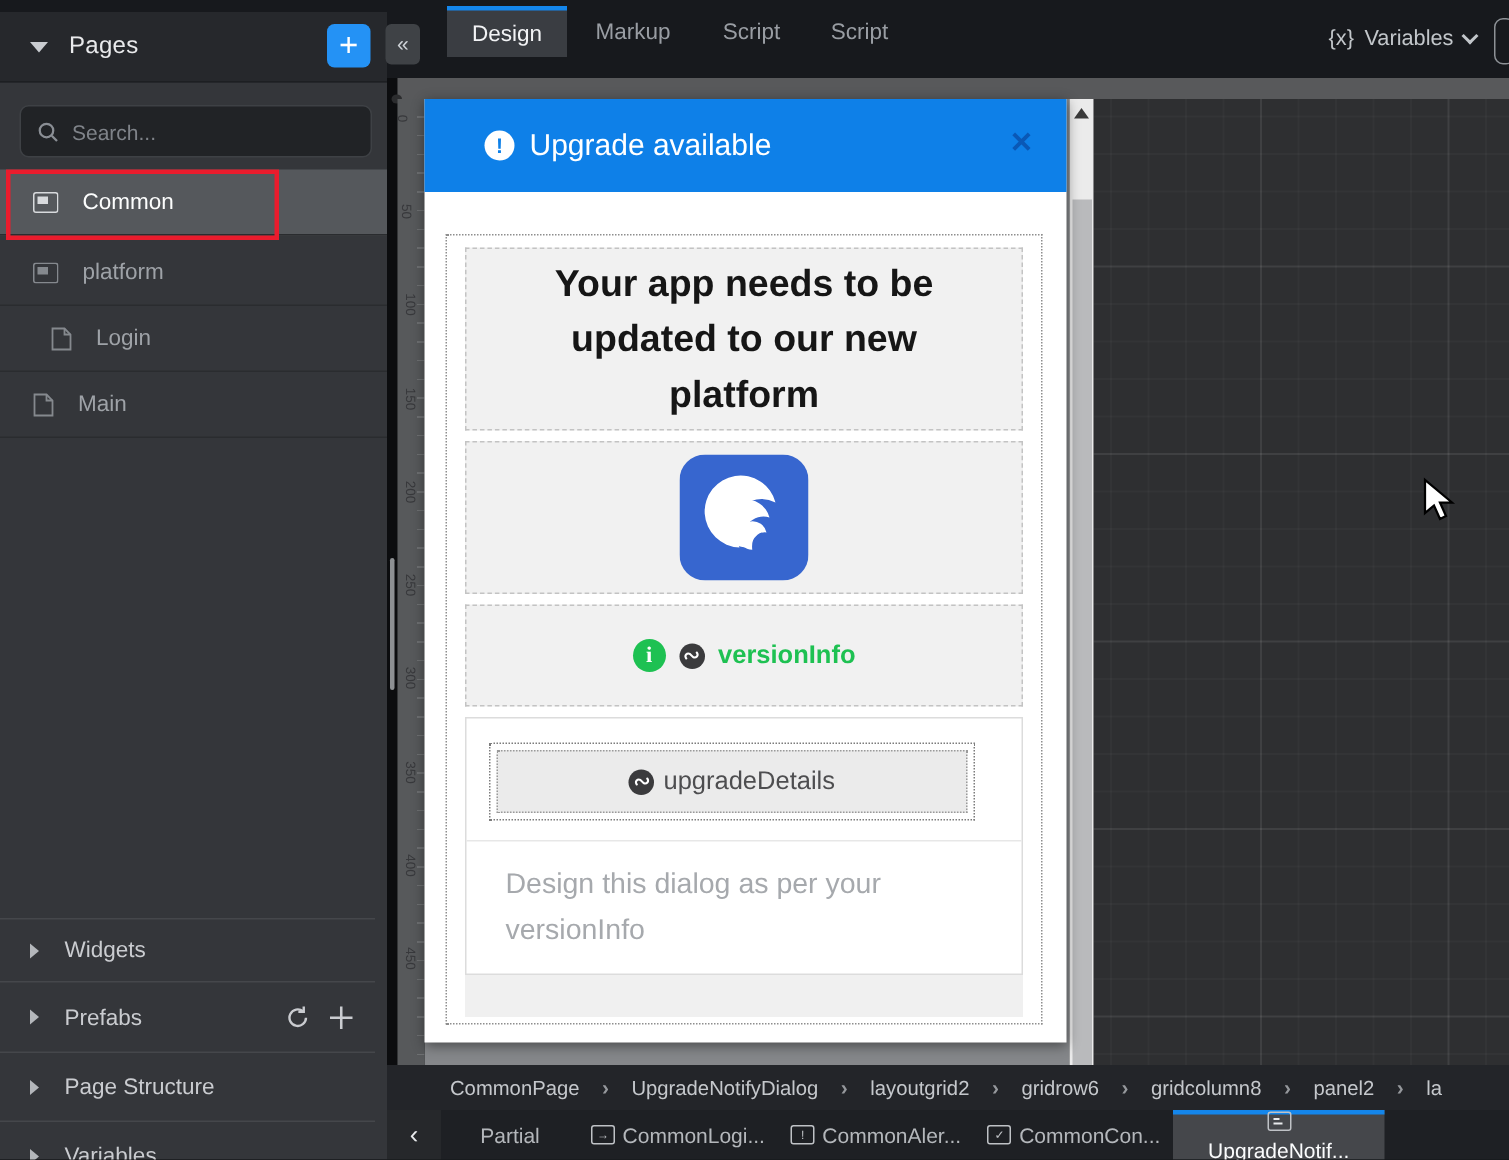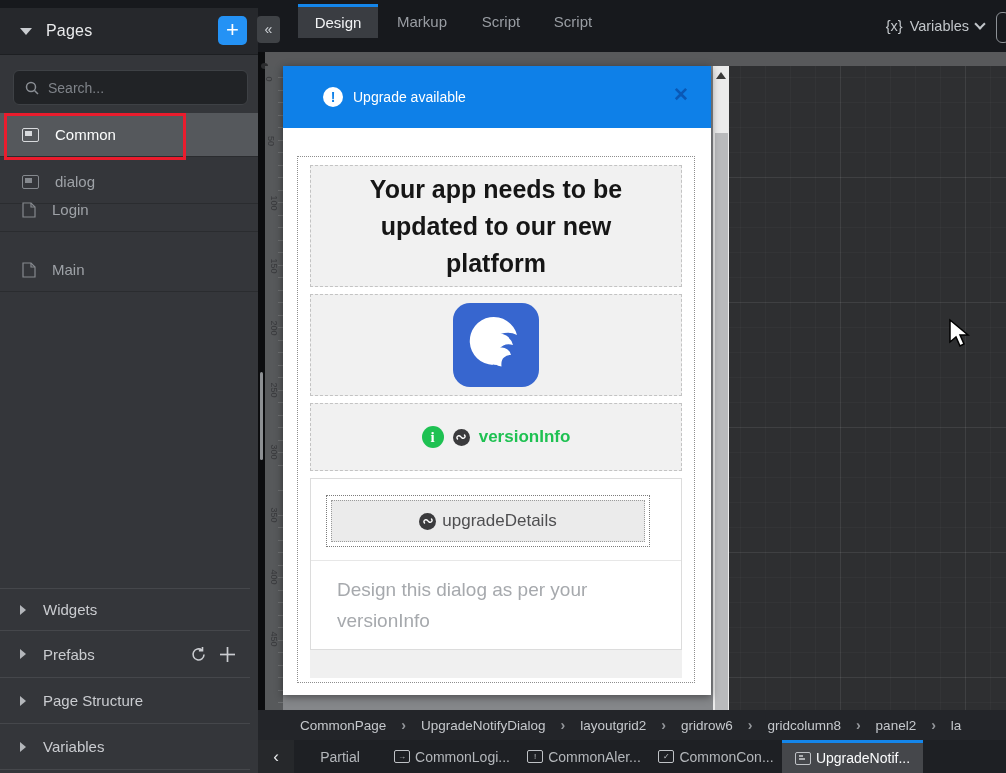--- a/index.html
+++ b/index.html
@@ -23,21 +23,21 @@
   #search-input { background:transparent; border:none; outline:none; color:#fca5a5; font-size:14px;
                   margin-left:9px; width:180px; font-family:"Liberation Sans",sans-serif; }
   #search-input::placeholder { color:#7f8389; }
   .page-item { position:absolute; left:0; width:258px; height:44px; display:flex; align-items:center;
                border-bottom:1px solid #2a2c2f; color:#9ea2a7; font-size:15px; }
   .page-item.sel { background:#55585c; color:#fcfdfd; }
   .pi-icon { margin-left:22px; margin-right:16px; display:flex; }
   #highlight-annotation { left:4px; top:105px; width:182px; height:47px; border:3px solid #ea1c2d;
                           pointer-events:none; }
   .accordion { position:absolute; left:0; width:250px; border-top:1px solid #45474b;
-               display:flex; align-items:center; color:#caccd0; font-size:15px; }
+               display:flex; align-items:center; color:#caccd0; font-size:15px;margin-top:24px; }
   .tri-right { width:0; height:0; border-top:5px solid transparent; border-bottom:5px solid transparent;
                border-left:6px solid #b4b7bb; margin-left:20px; margin-right:17px; }
   .acc-actions { position:absolute; right:14px; display:flex; align-items:center; gap:12px; color:#caccd0; }
   #sidebar-scroll-thumb { left:260px; top:372px; width:3px; height:88px; background:#8d9093; border-radius:2px; }
 
   
   #topbar { left:258px; top:0; width:748px; height:52px; background:#17191d; }
   #collapse-left-btn { left:257px; top:16px; width:23px; height:27px; background:#3f4246; border-radius:4px;
                        color:#cfd3d8; font-size:14px; text-align:center; line-height:26px; }
   .top-tab { position:absolute; top:4px; height:34px; display:flex; align-items:center; justify-content:center;
@@ -70,21 +70,21 @@
   #vscroll-up { position:absolute; left:3px; top:6px; width:0; height:0;
                 border-left:5px solid transparent; border-right:5px solid transparent;
                 border-bottom:7px solid #3a3a3a; }
   #vscroll-thumb { position:absolute; left:1.5px; top:67px; width:13px; height:577px; background:#b9babc; }
 
   
   #dialog { left:283px; top:66px; width:428px; height:629px; background:#fff;
             box-shadow:0 2px 8px rgba(0,0,0,.45); }
   #dialog-header { position:absolute; left:0; top:0; width:428px; height:62px; background:#0e80e8;
                    display:flex; align-items:center; }
-  #dialog-title { color:#fff; font-size:14px; margin-left:10px; }
+  #dialog-title { color:#fff; font-size:20px; margin-left:10px; }
   #dialog-close { position:absolute; right:22px; top:17px; color:#0a58b6; font-size:19px; font-weight:bold; }
   #seal-icon { margin-left:40px; width:20px; height:20px; background:#fff; border-radius:50%;
                color:#0e80e8; font-weight:bold; font-size:14px; text-align:center; line-height:20px; }
   #content-grid { position:absolute; left:14px; top:90px; width:398px; height:527px;
                   border:1px dotted #8e8e8e; padding:6px 12px; }
   .grid-row { position:relative; border:1px dashed #c3c3c3; background:#f1f1f1; }
   #row-heading { height:122px; margin-top:2px; display:flex; align-items:center; justify-content:center; }
   #row-heading h1 { font-size:25px; line-height:37px; color:#161616; text-align:center; width:320px;
                     font-weight:bold; }
   #row-logo { height:102px; margin-top:7px; display:flex; align-items:center; justify-content:center; }
@@ -110,21 +110,21 @@
   
   #breadcrumb { left:258px; top:710px; width:748px; height:30px; background:#232529;
                 display:flex; align-items:center; gap:15px; padding-left:42px; overflow:hidden; }
   .crumb { color:#c5c8cc; font-size:13.5px; white-space:nowrap; }
   .crumb-sep { color:#95989c; font-size:14px; font-weight:bold; }
   #tabbar { left:258px; top:740px; width:748px; height:33px; background:#1e2024; display:flex; }
   #tab-scroll-left { width:36px; height:33px; background:#26282b; color:#e8eaec; font-size:17px;
                      display:flex; align-items:center; justify-content:center; flex:none; }
   .btab { height:33px; display:flex; align-items:center; justify-content:center; gap:5px;
           color:#b4b7bb; font-size:14px; flex:none; }
-  .btab.active { background:#45474b; border-top:3px solid #1486eb; color:#fbfcfd; }
+  .btab.active { background:#45474b; border-top:3px solid #1486eb; color:#fbfcfd;flex-direction:column; }
   .btab-icon { width:16px; height:13px; border:1.5px solid #bfc2c6; border-radius:2px;
                display:flex; align-items:center; justify-content:center; font-size:8px; color:#bfc2c6;
                flex:none; line-height:1; }
 
   #cursor { left:948px; top:318px; pointer-events:none; }
 </style>
 </head>
 <body>
 
 <div id="stage">
@@ -153,23 +153,23 @@
       </span>
       <span>Common</span>
     </div>
     <div class="page-item" style="top:152px;">
       <span class="pi-icon">
         <svg width="17" height="14" viewBox="0 0 17 14">
             <rect x="0.5" y="0.5" width="16" height="13" rx="1.5" fill="none" stroke="#85898e"></rect>
             <rect x="3" y="3" width="7" height="5" fill="#85898e"></rect>
           </svg>
       </span>
-      <span>dialog</span>
-    </div>
-    <div class="page-item" style="top:180px;">
+      <span>platform</span>
+    </div>
+    <div class="page-item" style="top:196px;padding-left:12px;">
       <span class="pi-icon">
         <svg width="14" height="16" viewBox="0 0 14 16">
             <path d="M1 1 h8 l4 4 v10 h-12 z" fill="none" stroke="#85898e" stroke-width="1.2"></path>
             <path d="M9 1 v4 h4" fill="none" stroke="#85898e" stroke-width="1.2"></path>
           </svg>
       </span>
       <span>Login</span>
     </div>
     <div class="page-item" style="top:240px;">
       <span class="pi-icon">

